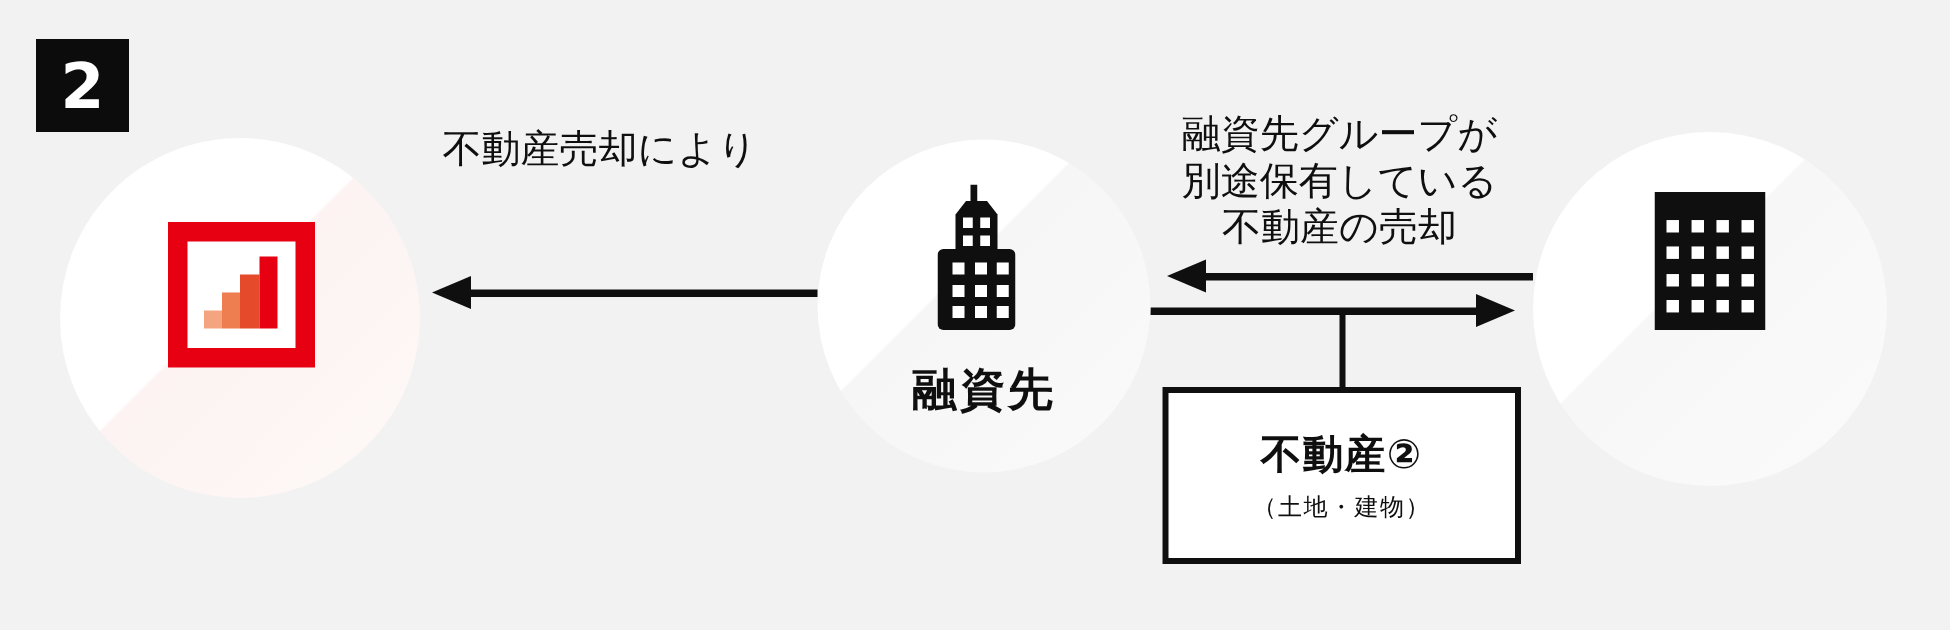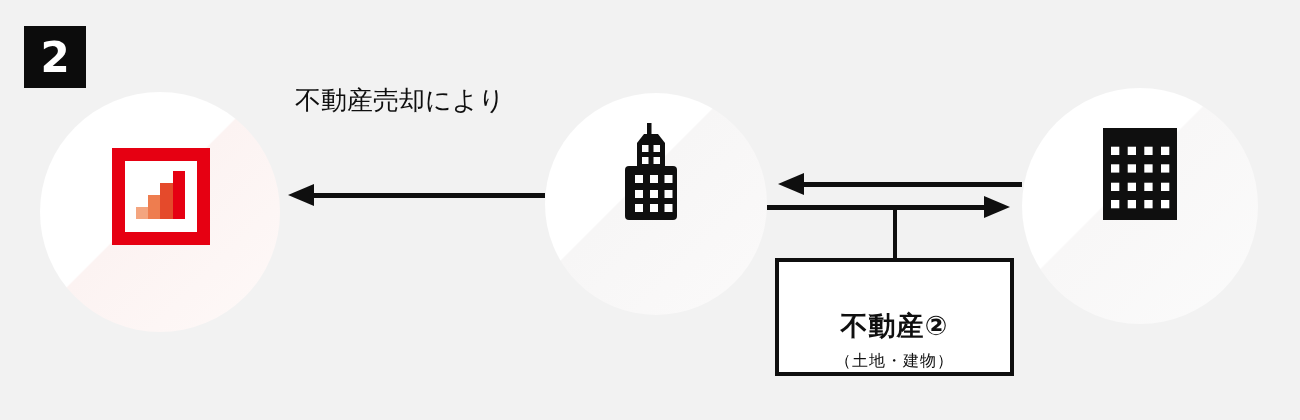--- a/index.html
+++ b/index.html
@@ -86,21 +86,21 @@
     border-left:26px solid #0f0f0f;
   }
   .vline{position:absolute;width:4px;background:#0f0f0f;z-index:0;}
   
   .asset-box{
     position:absolute;left:775px;top:258px;
     width:239px;height:118px;
     box-sizing:border-box;
     border:4px solid #0f0f0f;background:#fff;
     z-index:3;
-    display:flex;flex-direction:column;align-items:center;justify-content:flex-end;
+    display:flex;flex-direction:column;align-items:center;justify-content:center;
     text-align:center;
   }
   .asset-title{font-size:27px;font-weight:700;letter-spacing:1px;}
   .asset-sub{font-size:16px;font-weight:400;margin-top:7px;letter-spacing:1px;}
 </style>
 </head>
 <body>
 
 <div class="stage" style="background-color: rgb(242, 242, 242);">
 
@@ -126,20 +126,21 @@
     <rect x="10" y="52" width="8" height="8" fill="#fff"></rect>
     <rect x="25" y="52" width="8" height="8" fill="#fff"></rect>
     <rect x="39.5" y="52" width="8" height="8" fill="#fff"></rect>
     <rect x="10" y="67" width="8" height="8" fill="#fff"></rect>
     <rect x="25" y="67" width="8" height="8" fill="#fff"></rect>
     <rect x="39.5" y="67" width="8" height="8" fill="#fff"></rect>
     <rect x="10" y="81" width="8" height="8" fill="#fff"></rect>
     <rect x="25" y="81" width="8" height="8" fill="#fff"></rect>
     <rect x="39.5" y="81" width="8" height="8" fill="#fff"></rect>
   </svg>
+  <div class="node-label label-borrower">融資先</div>
 
   <div class="circle buyer"></div>
   <svg class="icon-svg icon-office" viewBox="0 0 74 92" xmlns="http://www.w3.org/2000/svg">
     <rect x="0" y="0" width="74" height="92" fill="currentColor"></rect>
     <rect x="8" y="18.7" width="8.3" height="8.3" fill="#fff"></rect>
     <rect x="24.7" y="18.7" width="8.3" height="8.3" fill="#fff"></rect>
     <rect x="41.3" y="18.7" width="8.3" height="8.3" fill="#fff"></rect>
     <rect x="58" y="18.7" width="8.3" height="8.3" fill="#fff"></rect>
     <rect x="8" y="36.3" width="8.3" height="8.3" fill="#fff"></rect>
     <rect x="24.7" y="36.3" width="8.3" height="8.3" fill="#fff"></rect>
@@ -156,20 +157,25 @@
   </svg>
 
   <div class="caption caption-repayment">
     <span>不動産売却により</span>
   </div>
   <div>
     <div class="head-left" style="left:288px;top:184px;"></div>
     <div class="arrow-line" style="left:308px;top:193px;width:237px;"></div>
   </div>
 
+  <div class="caption caption-sale">
+    <span>融資先グループが</span>
+    <span>別途保有している</span>
+    <span>不動産の売却</span>
+  </div>
   <div>
     <div class="head-left" style="left:778px;top:173px;"></div>
     <div class="arrow-line" style="left:798px;top:182px;width:224px;"></div>
   </div>
   <div>
     <div class="arrow-line" style="left:767px;top:205px;width:221px;"></div>
     <div class="head-right" style="left:984px;top:196px;"></div>
   </div>
 
   <div class="vline" style="left:893px;top:207px;height:53px;"></div>

